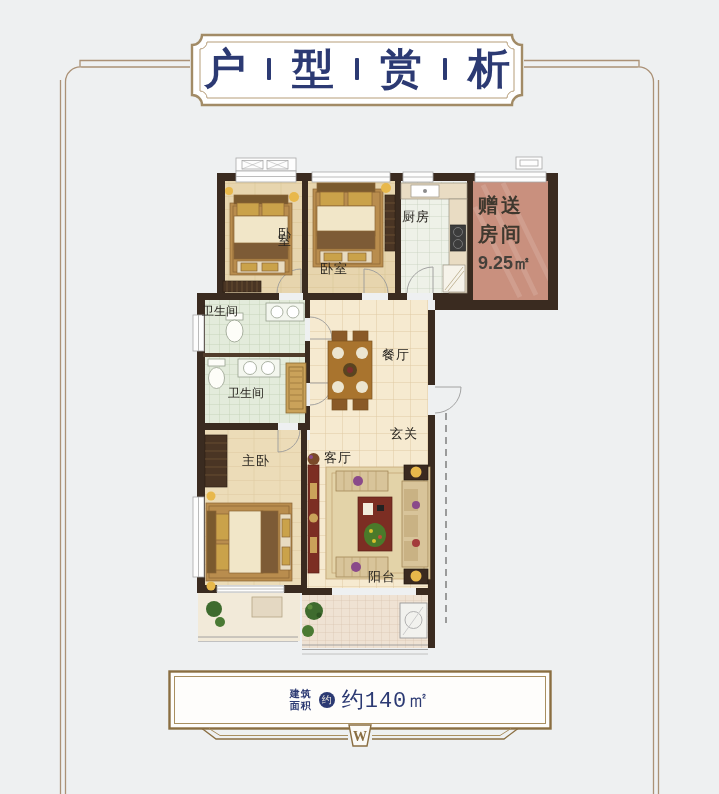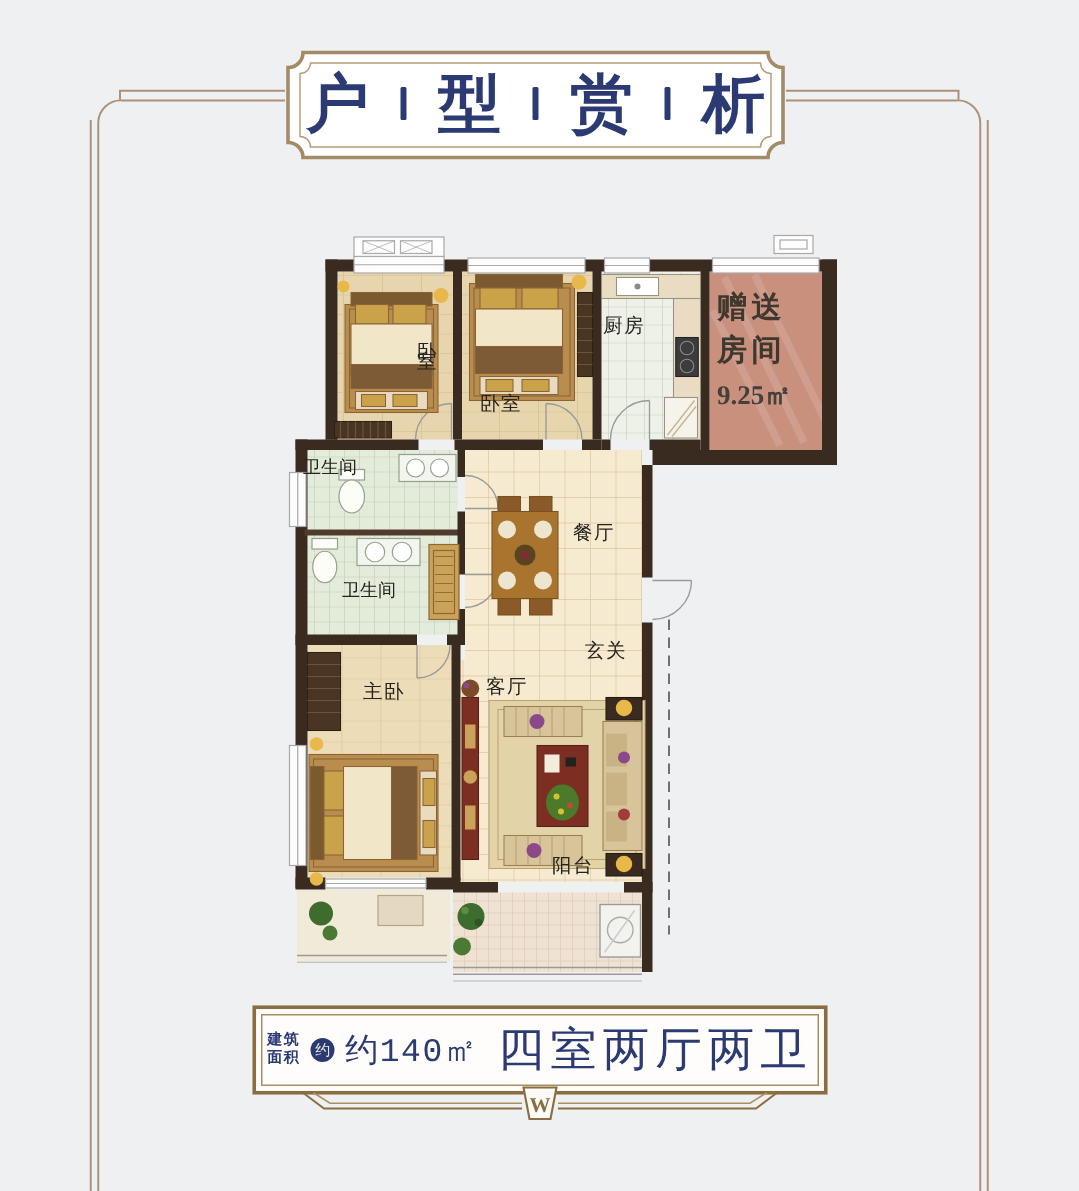--- a/index.html
+++ b/index.html
@@ -14,21 +14,21 @@
       display:flex;align-items:center;justify-content:center;gap:21px;}
   .title-char{font-size:42px;font-weight:bold;color:#2c3a73;line-height:1;}
   .title-sep{width:4px;height:22px;background:#2c3a73;border-radius:1px;}
 
   
   .plan{position:absolute;left:190px;top:145px;width:372px;height:515px;}
   .room-label{position:absolute;font-size:13px;color:#26231e;letter-spacing:1px;
       line-height:1.15;white-space:nowrap;}
   .room-label.small{font-size:12px;letter-spacing:0;}
   .room-label.vertical{writing-mode:vertical-rl;letter-spacing:5px;}
-  .gift-label{position:absolute;left:478px;top:191px;width:70px;text-align:left;color:#3f382e;font-family:Liberation Serif, serif;}
+  .gift-label{position:absolute;left:478px;top:191px;width:70px;text-align:left;color:#3f382e;}
   .gift-label .big{font-size:20px;font-weight:bold;letter-spacing:3px;line-height:1.45;}
   .gift-label .area{font-size:18px;font-weight:bold;letter-spacing:0;margin-top:2px;color:#45403a;}
 
   
   .footer-wrap{position:absolute;left:160px;top:666px;width:400px;height:96px;}
   .footer-wrap svg{position:absolute;left:0;top:0;}
   .footer-content{position:absolute;left:8px;top:4px;width:384px;height:60px;
       display:flex;align-items:center;justify-content:center;gap:7px;color:#2c3a73;border-radius:17px;}
   .area-prefix{display:flex;flex-direction:column;font-size:10px;font-weight:bold;
       line-height:1.2;letter-spacing:1px;}
@@ -355,17 +355,16 @@
       <path d="M189,59 H211 L207,80 H193 Z" fill="#fbfaf7" stroke="#8a6e41" stroke-width="1.4"></path>
       <text x="200" y="75" text-anchor="middle" font-family="Liberation Serif, serif" font-size="14" font-weight="bold" fill="#8a6e41">W</text>
     </svg>
     <div class="footer-content">
       <div class="area-prefix">
         <span>建筑</span>
         <span>面积</span>
       </div>
       <div class="seal">约</div>
       <div class="area-value">约140㎡</div>
-      <div class="layout-text">四室两厅两卫</div>
     </div>
   </div>
 
 </div>
 
 </body></html>

